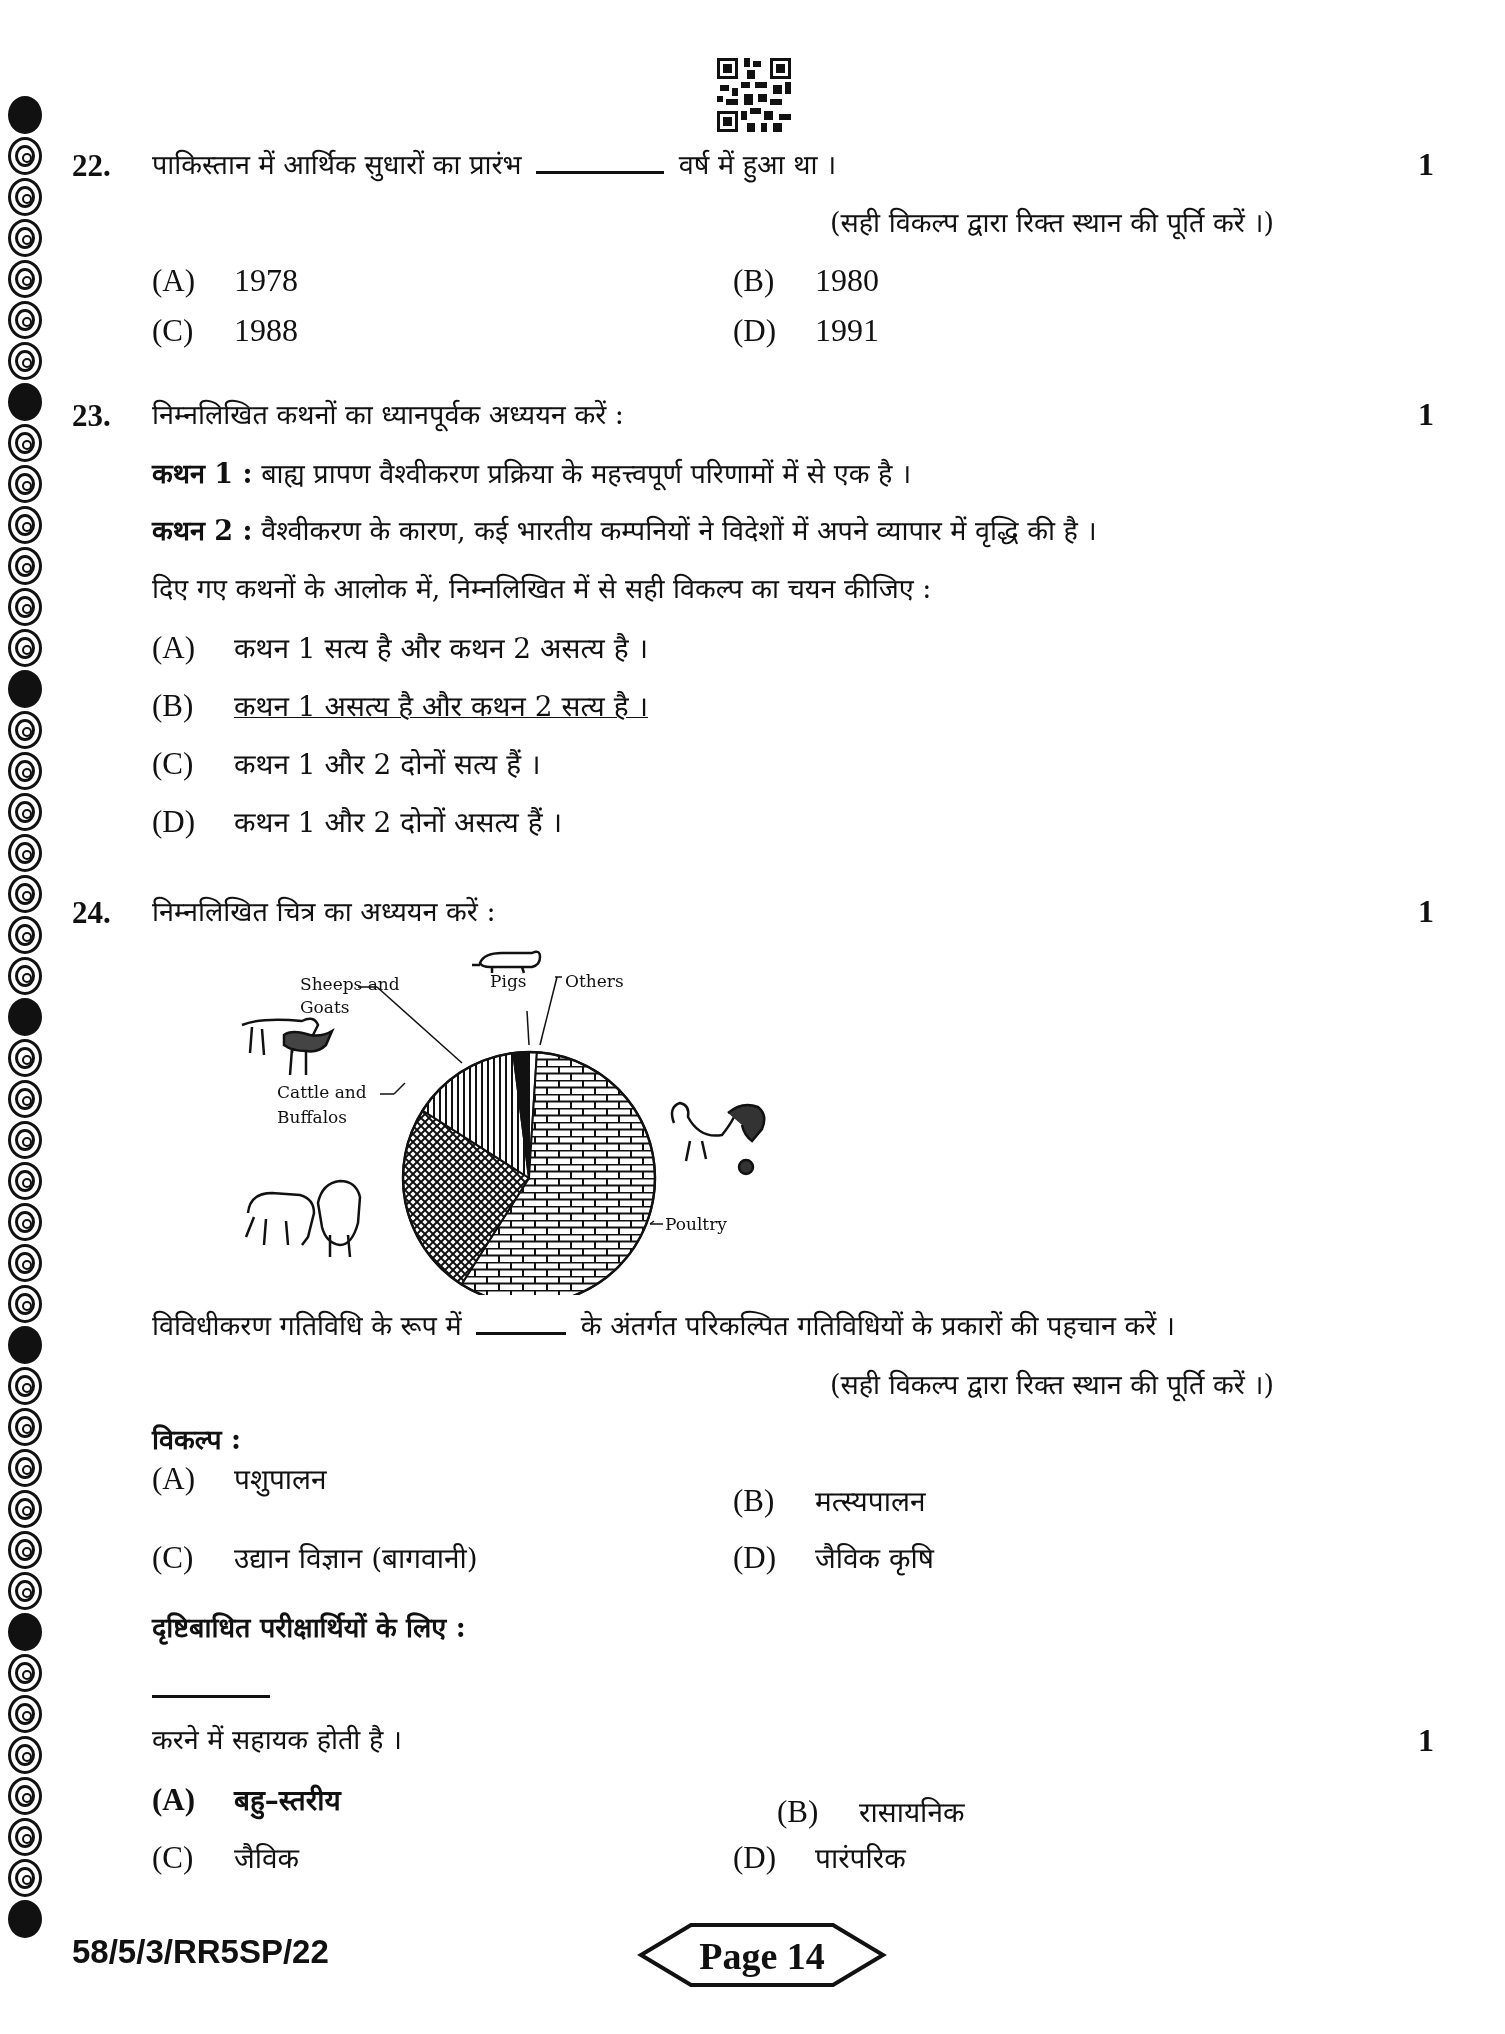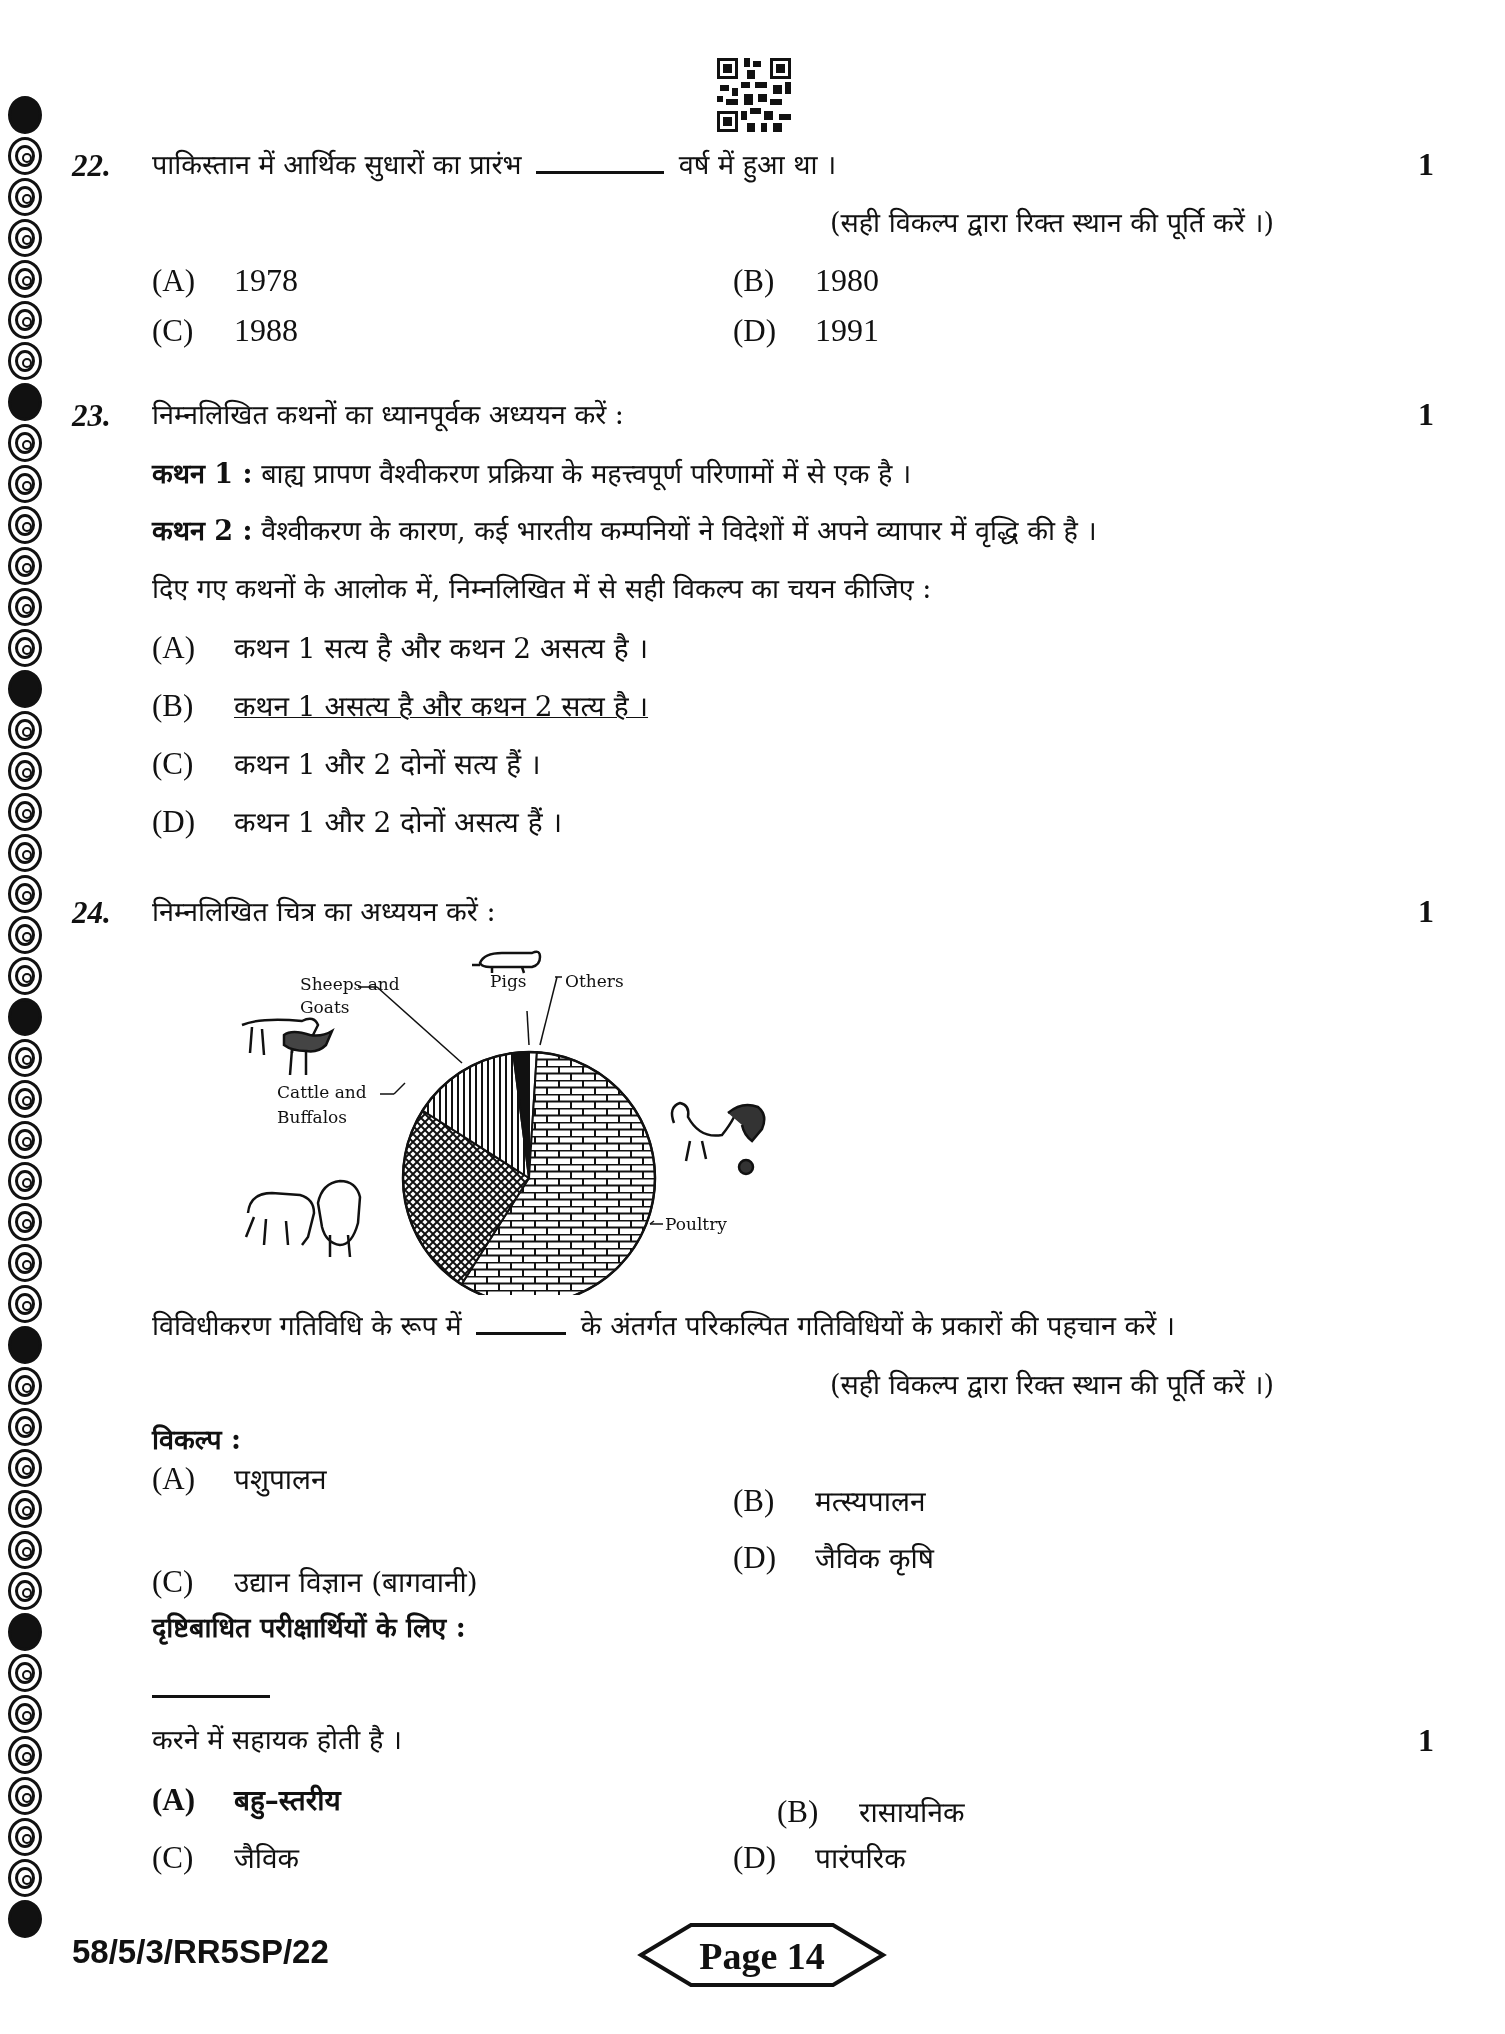--- a/index.html
+++ b/index.html
@@ -1,21 +1,21 @@
 <!DOCTYPE html>
 <html><head>
 <meta charset="utf-8">
 <style>
   html, body { margin:0; padding:0; background:#ffffff; }
   body { width:1505px; height:2034px; position:relative; overflow:hidden;
          font-family:"DejaVu Serif", "Liberation Serif", serif; color:#111; }
   .abs { position:absolute; white-space:nowrap; }
   .txt { font-size:27px; line-height:34px; }
   .bold { font-weight:bold; }
-  .num { font-family:"Liberation Serif", "DejaVu Serif", serif; font-size:31px; font-weight:bold;font-style:italic; }
+  .num { font-family:"Liberation Serif", "DejaVu Serif", serif; font-size:31px; font-weight:bold; }
   .mark { font-family:"Liberation Serif", serif; font-size:32px; font-weight:bold; }
   .opt-label { font-family:"Liberation Serif", serif; font-size:31px; display:inline-block; width:82px; }
   .opt-val { font-size:28px; }
   .opt-val.latin { font-family:"Liberation Serif", serif; font-size:32px; }
   .blank { display:inline-block; border-bottom:3px solid #111; vertical-align:baseline; height:6px; }
   
   .border-col { position:absolute; left:8px; top:96px; width:40px; }
   .ring { width:34px; height:38px; border-radius:50%; box-sizing:border-box;
           border:3px solid #111; position:relative; margin-bottom:3px; background:#fff; }
   .ring::before { content:""; position:absolute; left:4px; top:5px; right:4px; bottom:5px;
@@ -258,21 +258,21 @@
 </div>
 <div class="abs txt" style="left:830px; top:1368px;">(सही विकल्प द्वारा रिक्त स्थान की पूर्ति करें ।)</div>
 <div class="abs txt bold" style="left:152px; top:1423px;">विकल्प :</div>
 
 <div class="abs" style="left:152px; top:1443px;margin-top:16px;">
   <span class="opt-label">(A)</span><span class="opt-val">पशुपालन</span>
 </div>
 <div class="abs" style="left:733px; top:1481px;">
   <span class="opt-label">(B)</span><span class="opt-val">मत्स्यपालन</span>
 </div>
-<div class="abs" style="left:152px; top:1538px;margin-top:24px;">
+<div class="abs" style="left:152px; top:1538px;">
   <span class="opt-label">(C)</span><span class="opt-val">उद्यान विज्ञान (बागवानी)</span>
 </div>
 <div class="abs" style="left:733px; top:1538px;">
   <span class="opt-label">(D)</span><span class="opt-val">जैविक कृषि</span>
 </div>
 
 <div class="abs txt bold" style="left:152px; top:1611px;">दृष्टिबाधित परीक्षार्थियों के लिए :</div>
 <div class="abs txt" style="left:152px; top:1672px;">
   <span class="blank" style="width:118px; margin-right:6px;"></span>
 </div>

